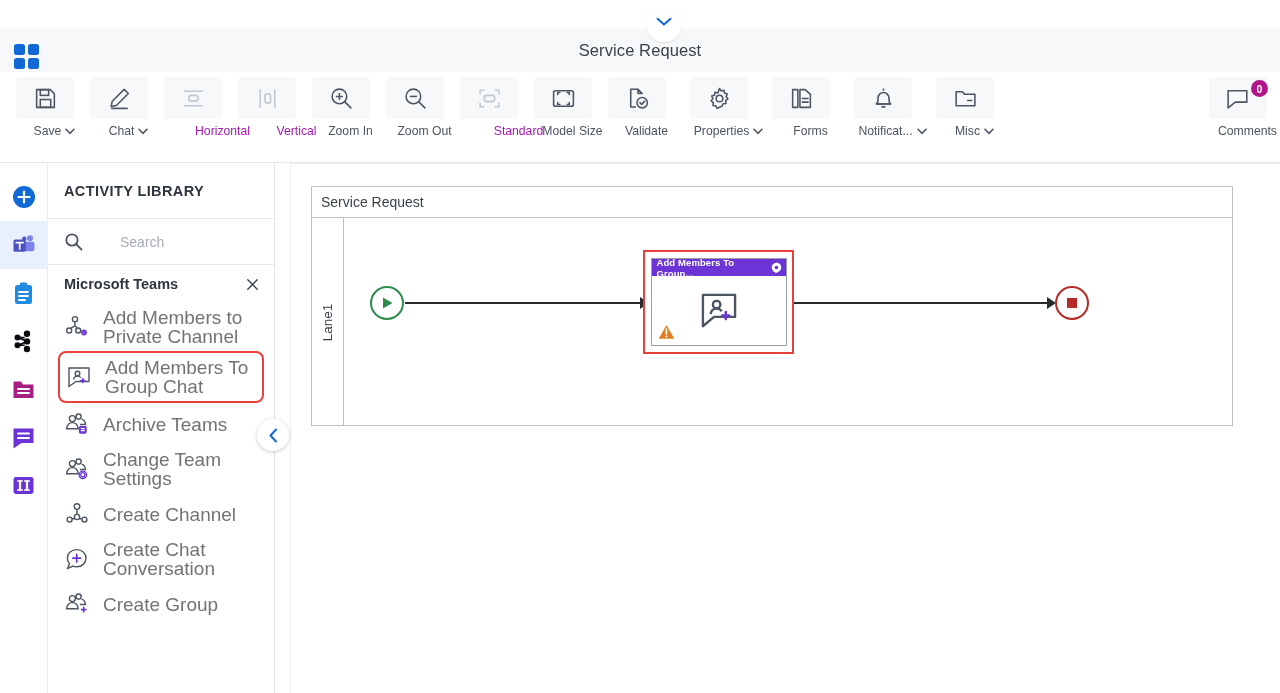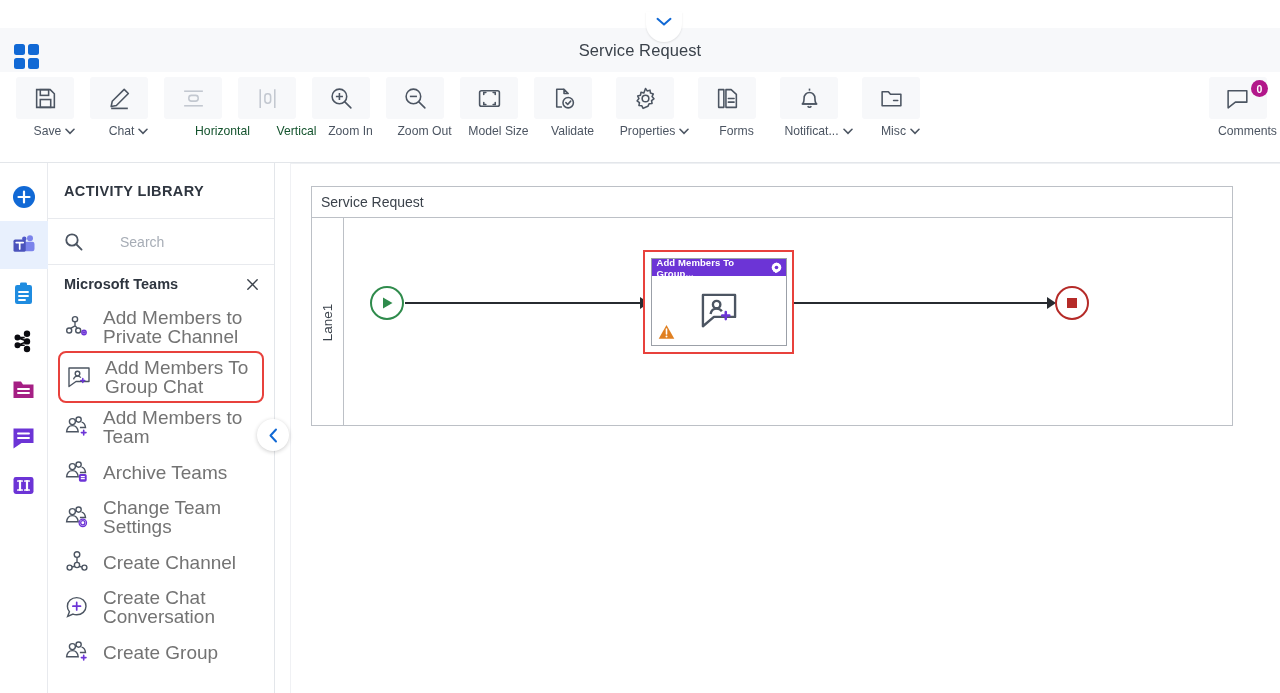--- a/index.html
+++ b/index.html
@@ -50,21 +50,21 @@
     cursor: pointer; position: relative;
   }
   .tb-icon {
     width: 58px; height: 42px; background: #f7f8fa; border-radius: 3px;
     display: flex; align-items: center; justify-content: center; margin-bottom: 5px;
   }
   .tb-label {
     font-size: 12.2px; color: #4c5562; white-space: nowrap;
     display: flex; align-items: center; gap: 4px; margin-left: 19px;
   }
-  .tb-item.disabled .tb-label { color: #14532d; padding-left: 40px; }
+  .tb-item.disabled .tb-label { color: #a21caf; padding-left: 40px; }
   .tb-item.disabled .tb-icon svg { stroke: #c3c8d0; }
   .tb-item.wide { width: 90px; }
   .tb-item.comments { width: 84px; margin-left: auto; }
   .caret { display: inline-block; }
   .badge {
     position: absolute; right: 12px; top: 3px;
     background: #b2178a; color: #fff; font-size: 10.5px; font-weight: 600;
     width: 17px; height: 17px; border-radius: 50%;
     display: flex; align-items: center; justify-content: center;
   }
@@ -297,20 +297,31 @@
           <circle cx="10" cy="10" r="7"></circle>
             <path d="M6.6 10h6.8"></path>
             <path d="M15.2 15.2L21 21" stroke-linecap="round"></path>
         </svg>
       </div>
       <div class="tb-label">
           <span>Zoom Out</span>
         </div>
     </div>
 
+    <div class="tb-item disabled">
+      <div class="tb-icon">
+        <svg width="25" height="25" viewBox="0 0 24 24" fill="none" stroke="#c3c8d0" stroke-width="1.5" stroke-linecap="round">
+          <path d="M3 7.5V4h3.5M17.5 4H21v3.5M21 16.5V20h-3.5M6.5 20H3v-3.5"></path>
+          <rect x="7" y="9" width="10" height="6" rx="2.5"></rect>
+        </svg>
+      </div>
+      <div class="tb-label">
+          <span>Standard</span>
+        </div>
+    </div>
 
     <div class="tb-item">
       <div class="tb-icon">
         <svg width="25" height="25" viewBox="0 0 24 24" fill="none" stroke="#4c5562" stroke-width="1.5" stroke-linecap="round">
           <rect x="2.5" y="4.5" width="19" height="15" rx="1.8"></rect>
           <path d="M6.5 8.2V6.3h2M15.5 6.3h2v1.9M17.5 15.8v1.9h-2M8.5 17.7h-2v-1.9"></path>
         </svg>
       </div>
       <div class="tb-label">
           <span>Model Size</span>
@@ -527,34 +538,20 @@
             <circle cx="11.5" cy="9.6" r="2.3"></circle>
             <path d="M7.6 15.4c.4-2.1 2-3.3 3.9-3.3 1.4 0 2.6.6 3.3 1.6"></path>
             <g stroke="#6c34d6">
                 <path d="M16.8 14.6v4M14.8 16.6h4" stroke-width="1.5" stroke-linecap="round"></path>
               </g>
           </svg>
         </span>
         <span class="nm">Add Members To Group Chat</span>
       </div>
 
-      <div class="act">
-        <span class="ico">
-          <svg width="26" height="26" viewBox="0 0 26 26" fill="none" stroke="#4c5562" stroke-width="1.4">
-            <circle cx="14.6" cy="5.6" r="2.6"></circle>
-              <circle cx="8.4" cy="7.6" r="3"></circle>
-            <path d="M17.6 8.2c2.4.7 3.6 2.6 3.9 5.3h-5.6"></path>
-            <path d="M2.6 17.8c.4-3.9 2.6-6.2 5.8-6.2 3.2 0 5.4 2.3 5.8 6.2z"></path>
-            <g stroke="#6c34d6">
-                <path d="M17.4 18.6h4.6M19.7 16.3v4.6" stroke-width="1.6" stroke-linecap="round"></path>
-              </g>
-          </svg>
-        </span>
-        <span class="nm">Add Members to Team</span>
-      </div>
 
       <div class="act">
         <span class="ico">
           <svg width="26" height="26" viewBox="0 0 26 26" fill="none" stroke="#4c5562" stroke-width="1.4">
             <circle cx="14.6" cy="5.6" r="2.6"></circle>
               <circle cx="8.4" cy="7.6" r="3"></circle>
             <path d="M17.6 8.2c2.4.7 3.6 2.6 3.9 5.3h-5.6"></path>
             <path d="M2.6 17.8c.4-3.9 2.6-6.2 5.8-6.2 3.2 0 5.4 2.3 5.8 6.2z"></path>
             <rect x="15.6" y="15.6" width="6.4" height="6.4" rx="1" fill="#6c34d6" stroke="#6c34d6"></rect>
             <path d="M16.8 17.6h4M16.8 19.6h4" stroke="#fff" stroke-width="1.1"></path>

